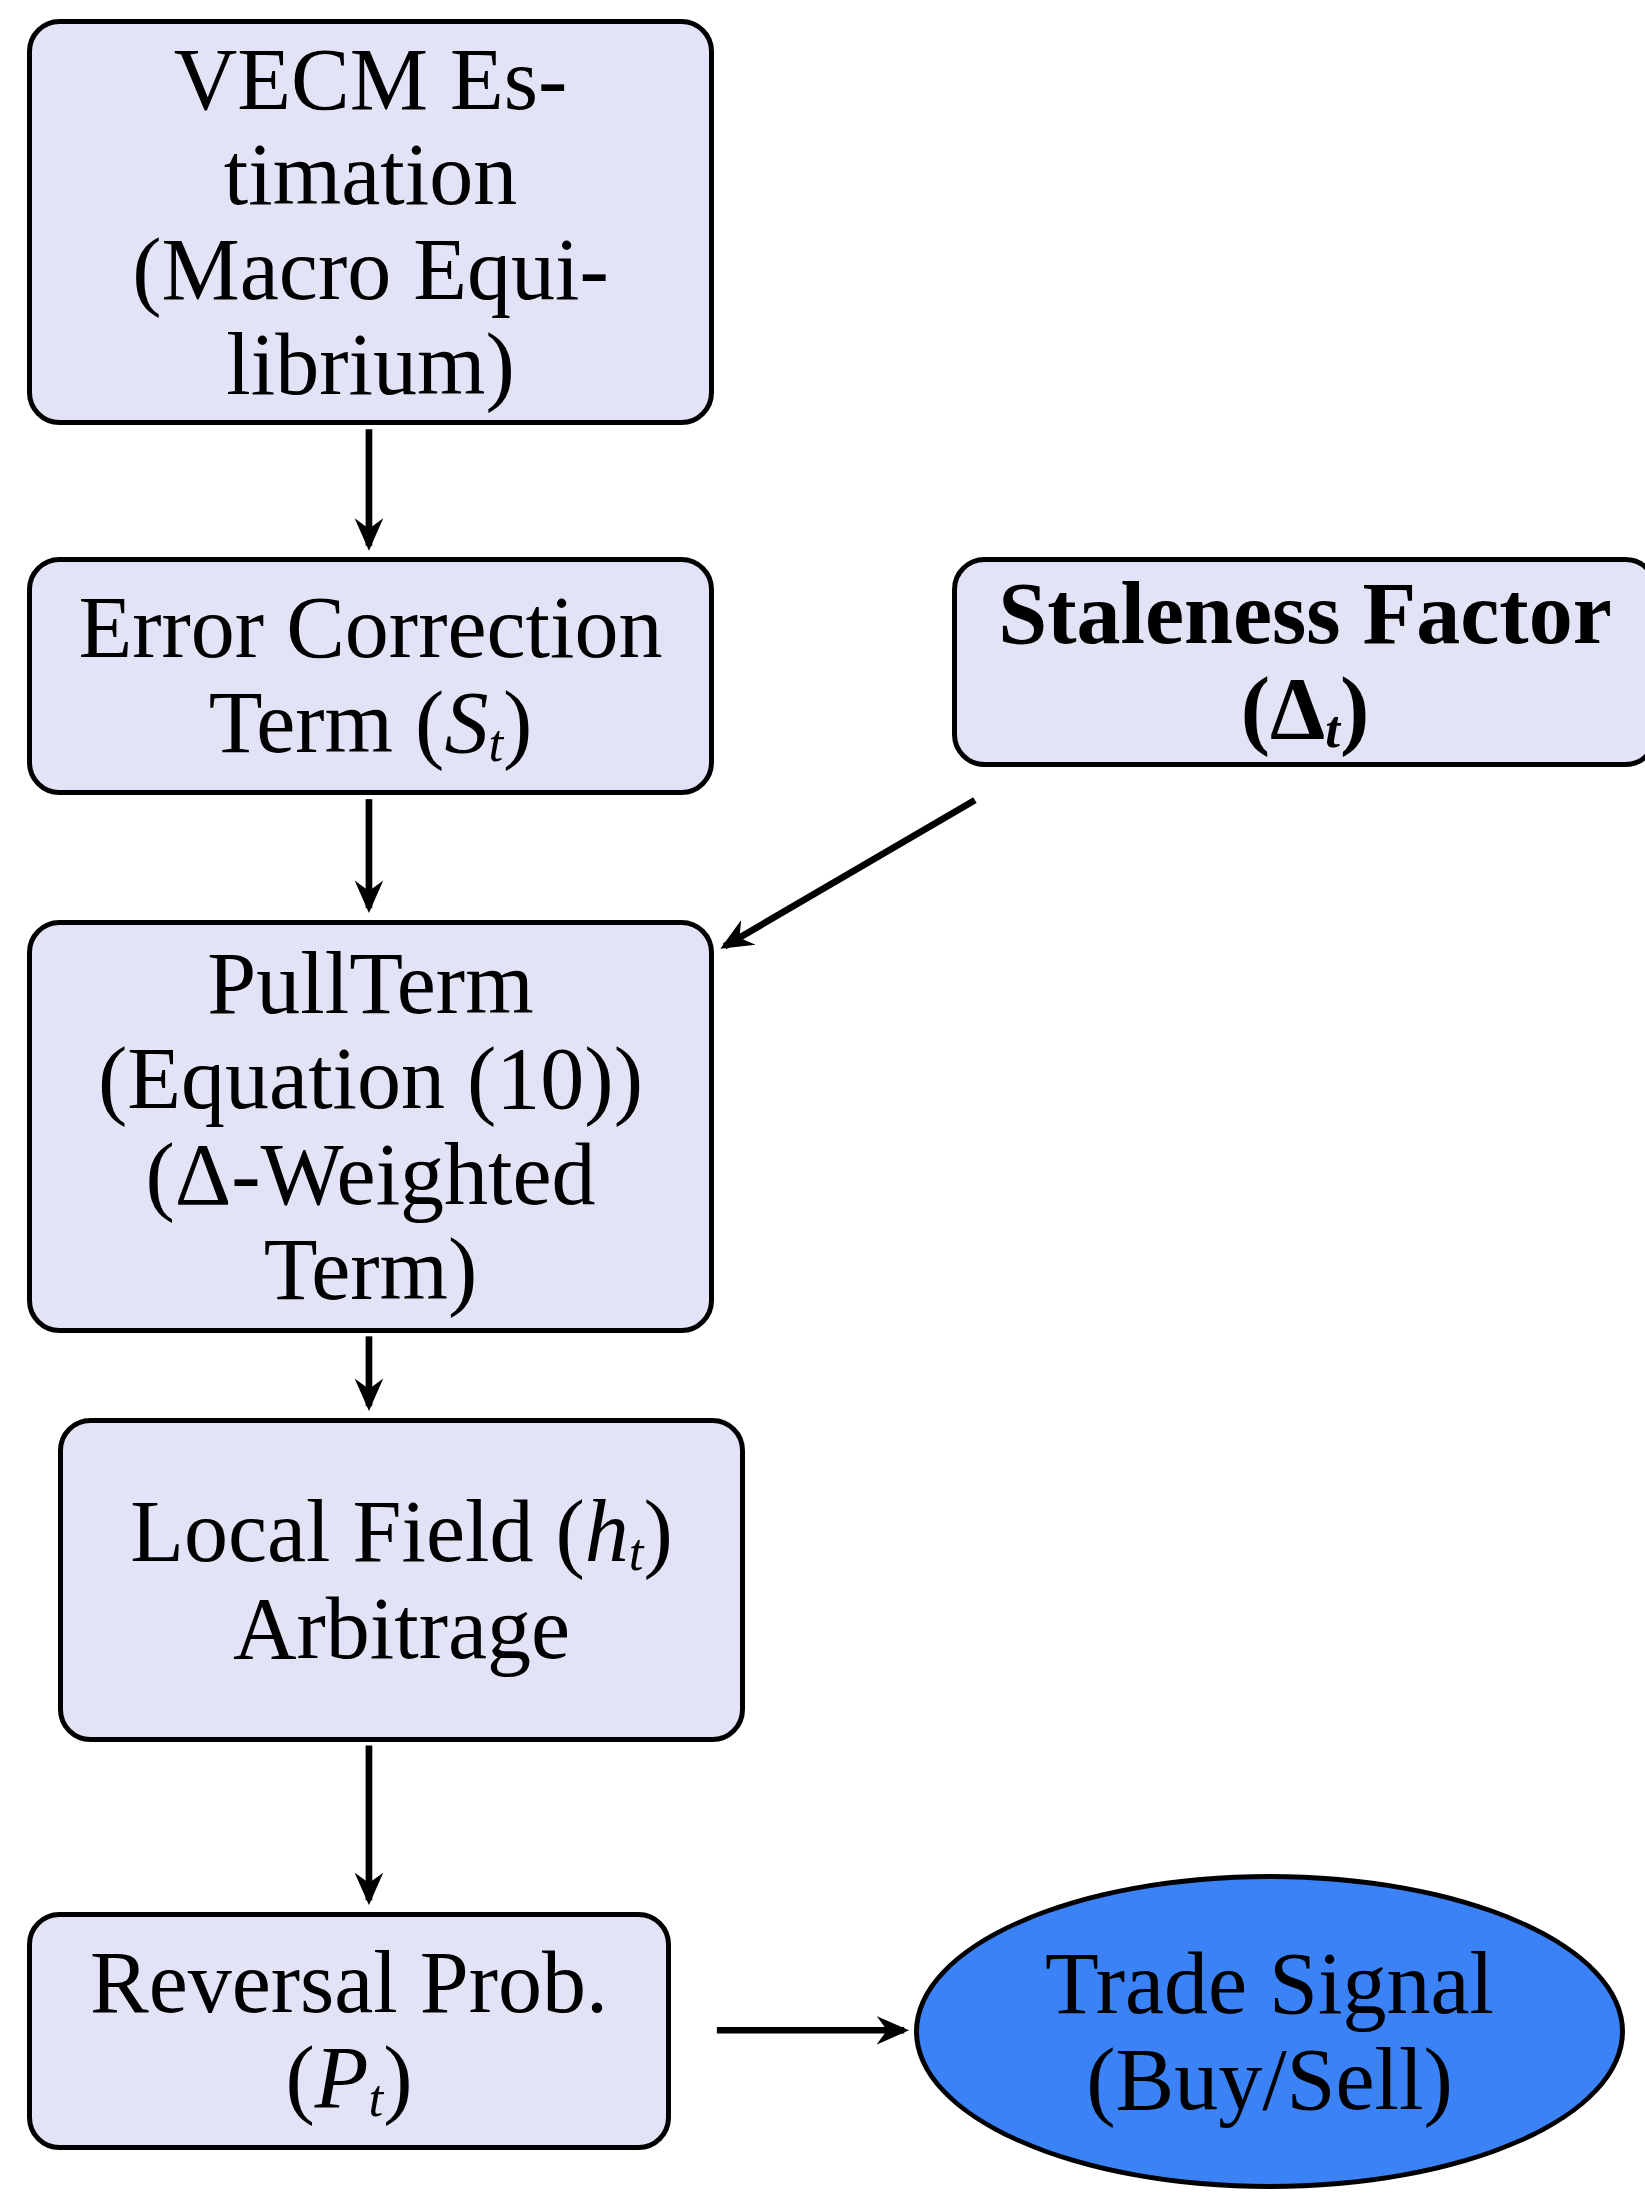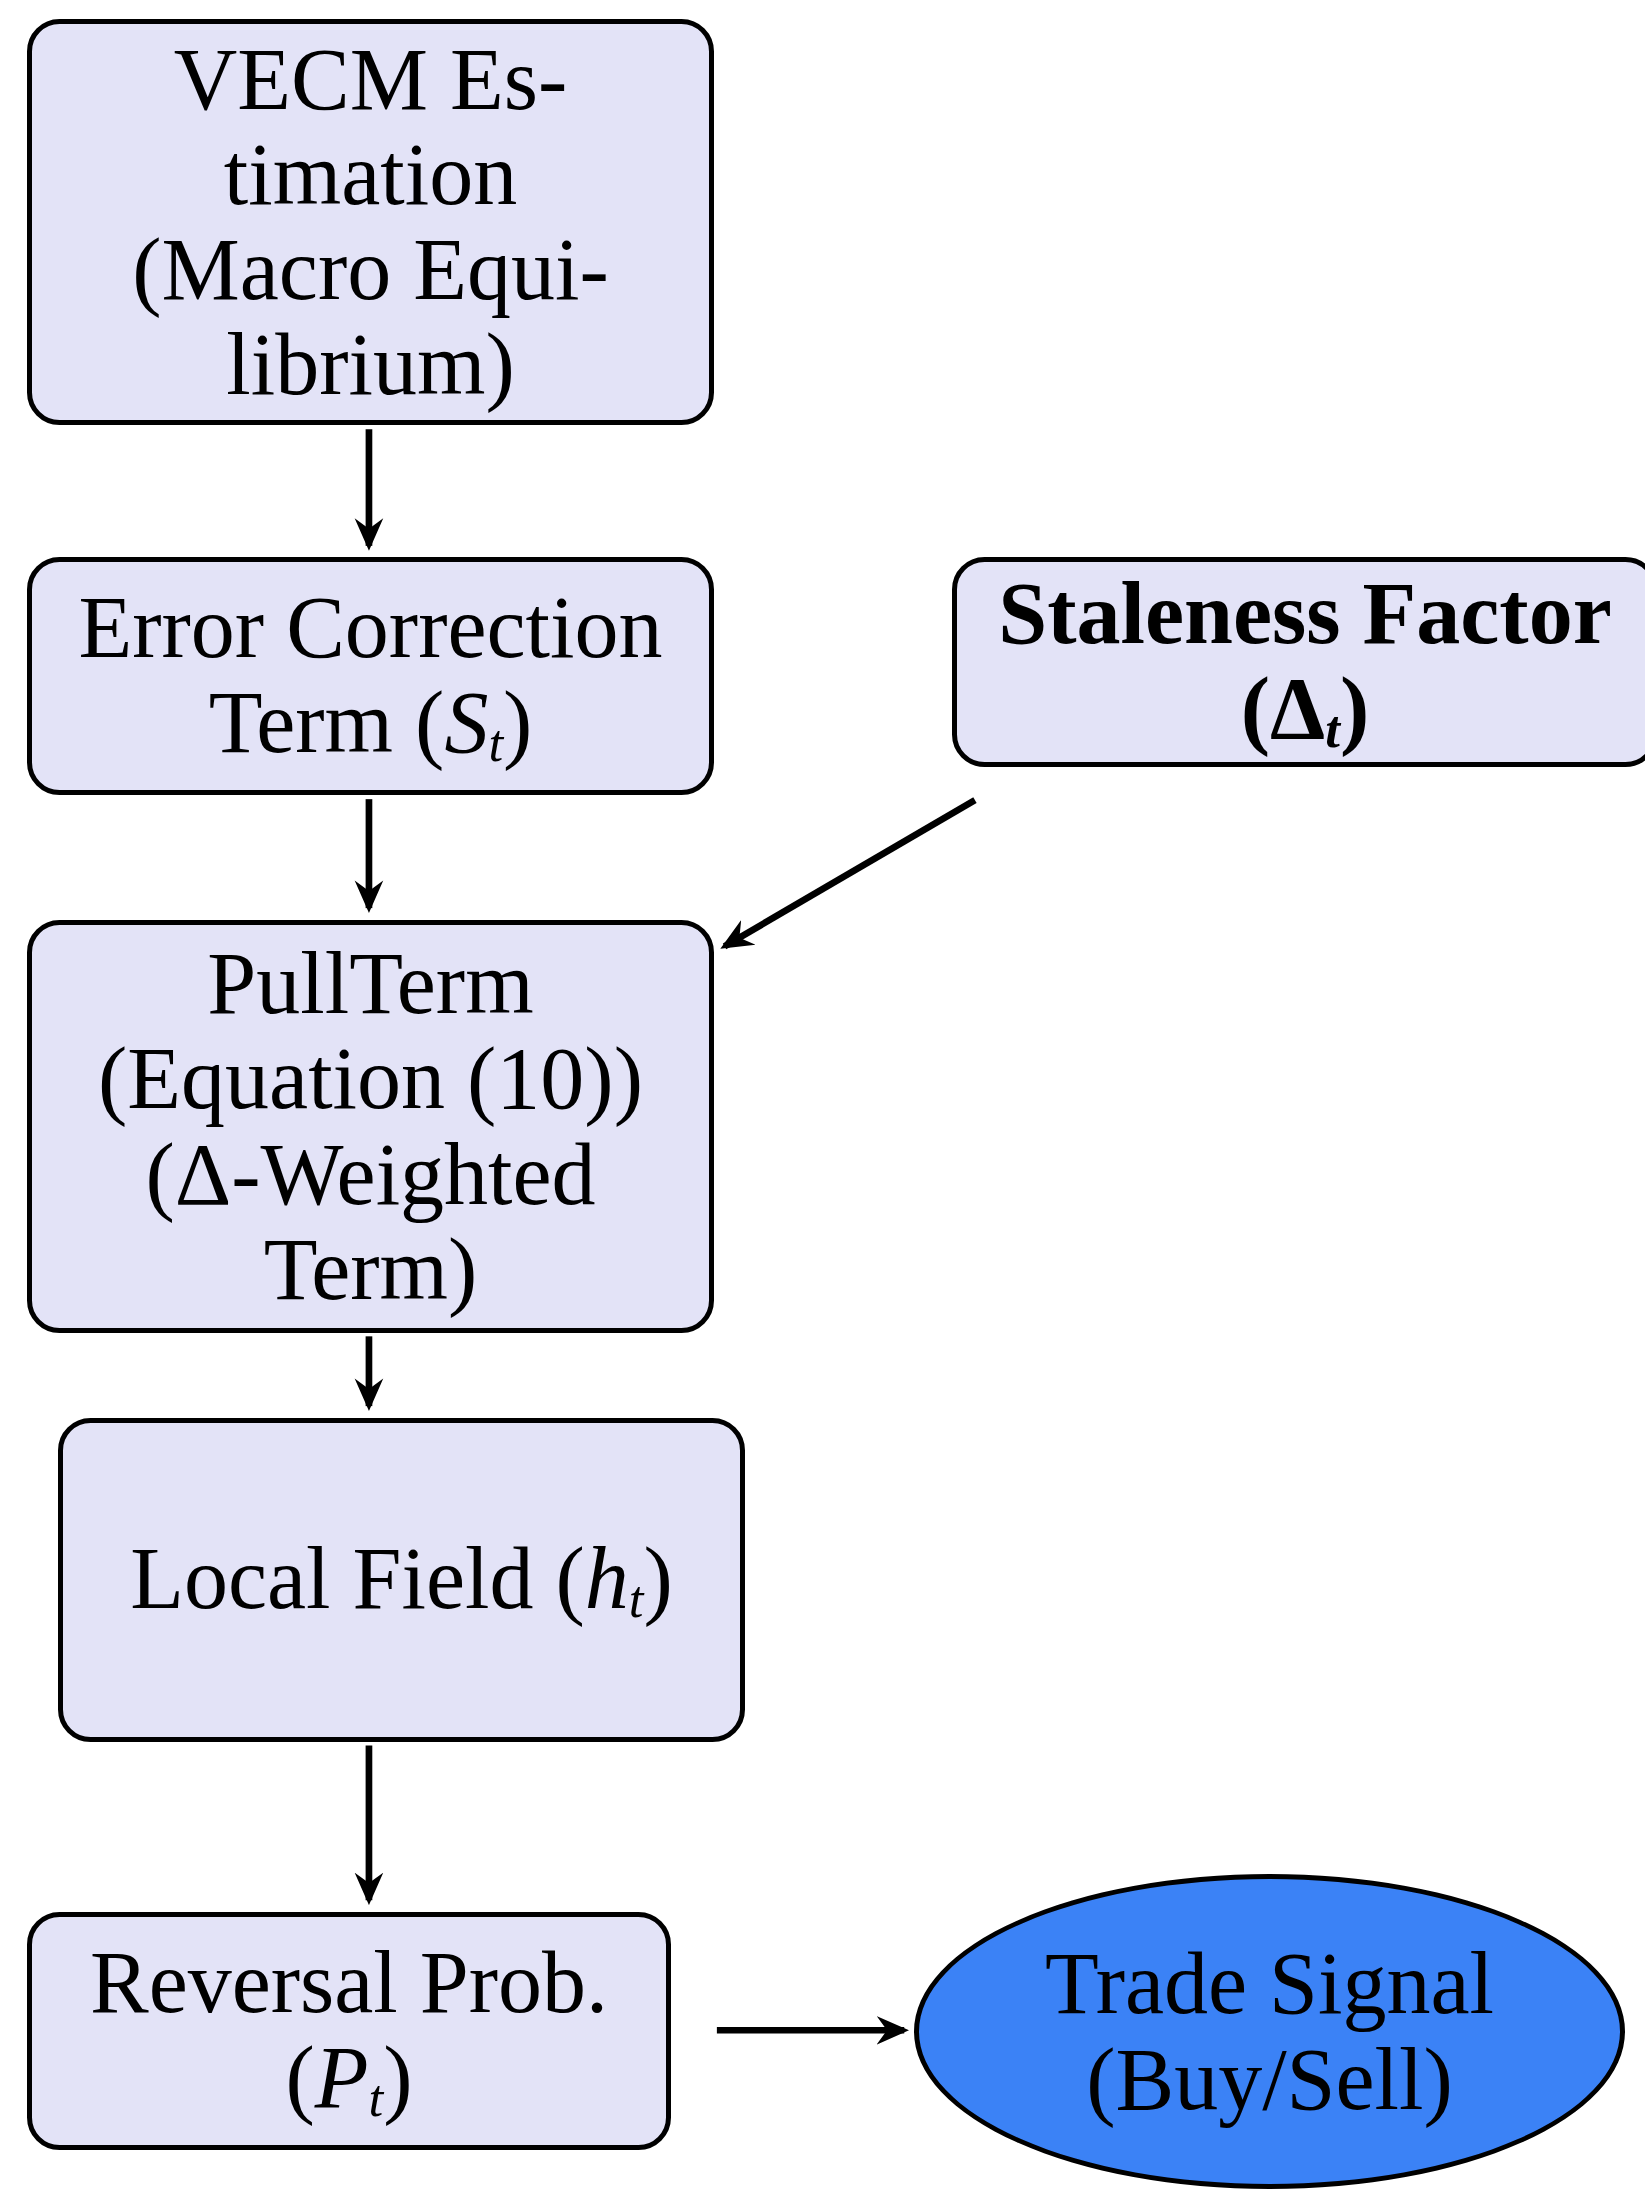--- a/index.html
+++ b/index.html
@@ -83,20 +83,21 @@
 
   <div class="node" id="node-pullterm">
       <div class="line"><span>PullTerm</span></div>
       <div class="line"><span>(Equation (10))</span></div>
       <div class="line"><span>(Δ-Weighted</span></div>
       <div class="line"><span>Term)</span></div>
     </div>
 
   <div class="node" id="node-localfield">
       <div class="line"><span>Local Field (</span><span class="math-italic">h</span><span class="math-sub">t</span><span>)</span></div>
+      <div class="line"><span>Arbitrage</span></div>
     </div>
 
   <div class="node" id="node-reversal">
       <div class="line"><span>Reversal Prob.</span></div>
       <div class="line"><span>(</span><span class="math-italic">P</span><span class="math-sub">t</span><span>)</span></div>
     </div>
 
   <div class="node ellipse" id="node-trade">
       <div class="line"><span>Trade Signal</span></div>
       <div class="line"><span>(Buy/Sell)</span></div>

